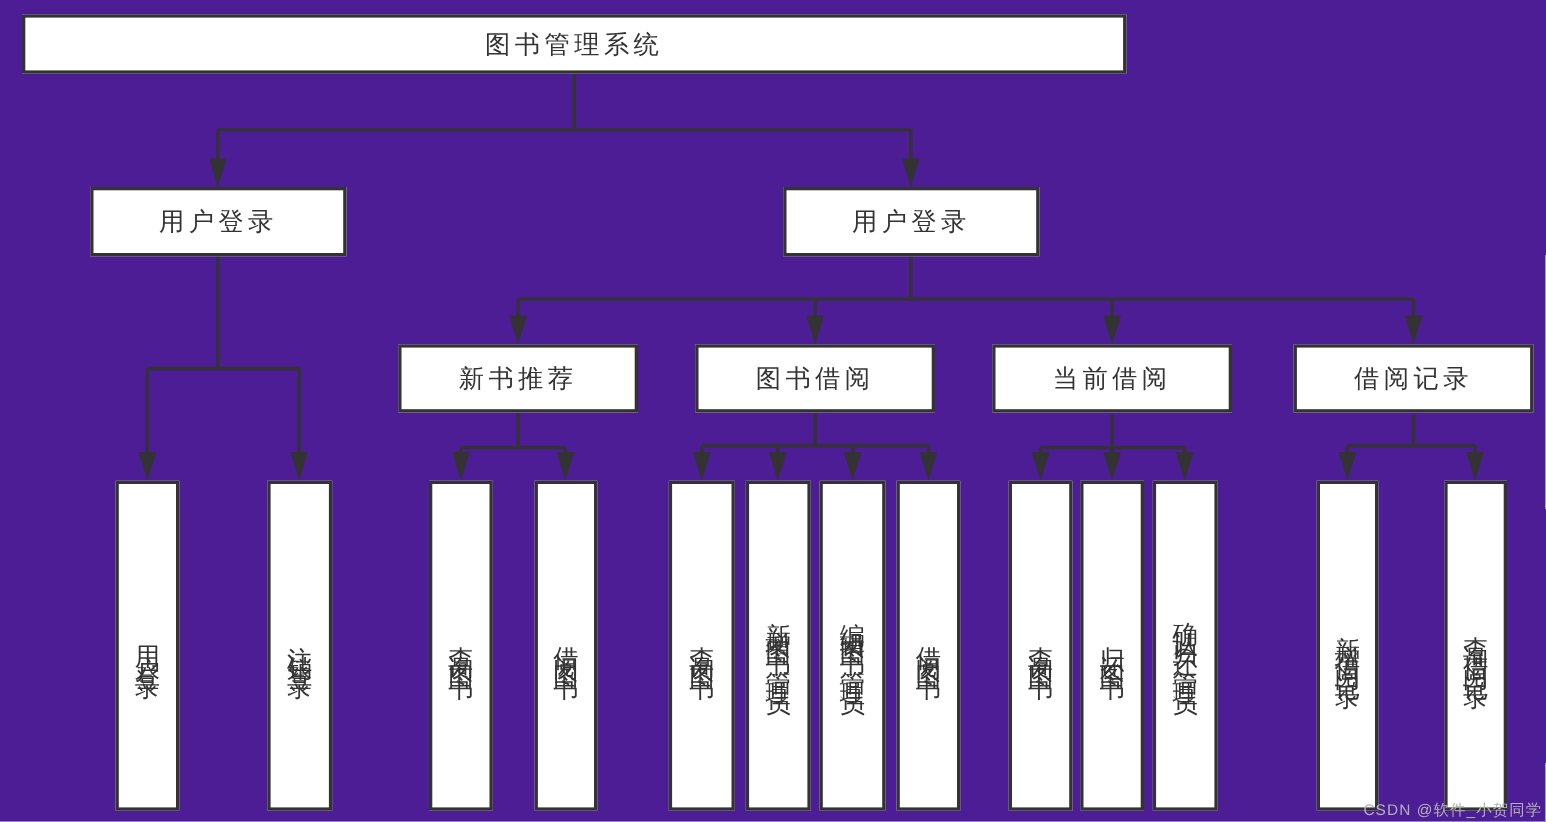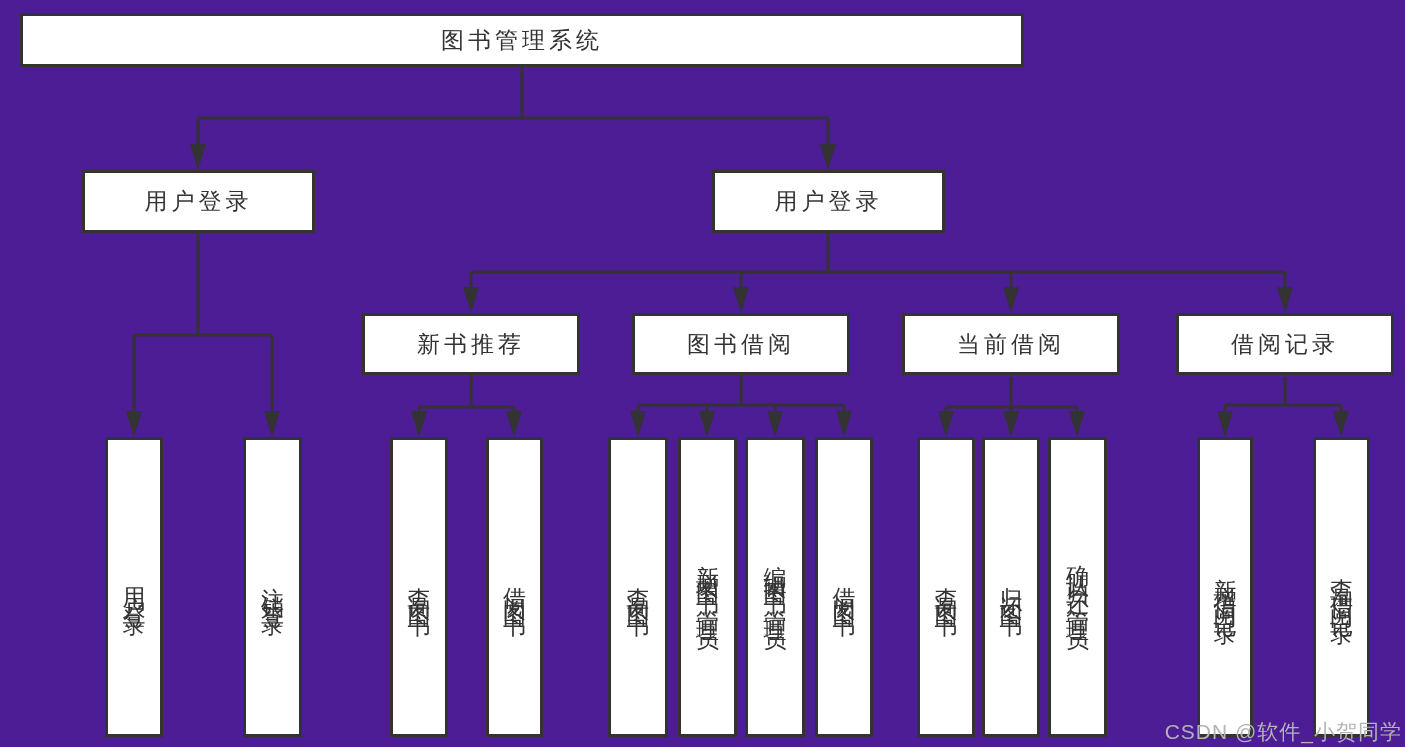--- a/index.html
+++ b/index.html
@@ -42,21 +42,21 @@
     text-orientation: mixed;
     font-size: 23px;
     letter-spacing: 9px;
     line-height: 1;
     white-space: nowrap;
   }
   .watermark {
     position: absolute;
     right: 3px;
     bottom: 1px;
-    font-size: 21px;
+    font-size: 14px;
     letter-spacing: 1px;
     color: #b3b3b3;
     z-index: 5;
     pointer-events: none;
   }
 </style>
 </head>
 <body>
 
 <div class="stage">

